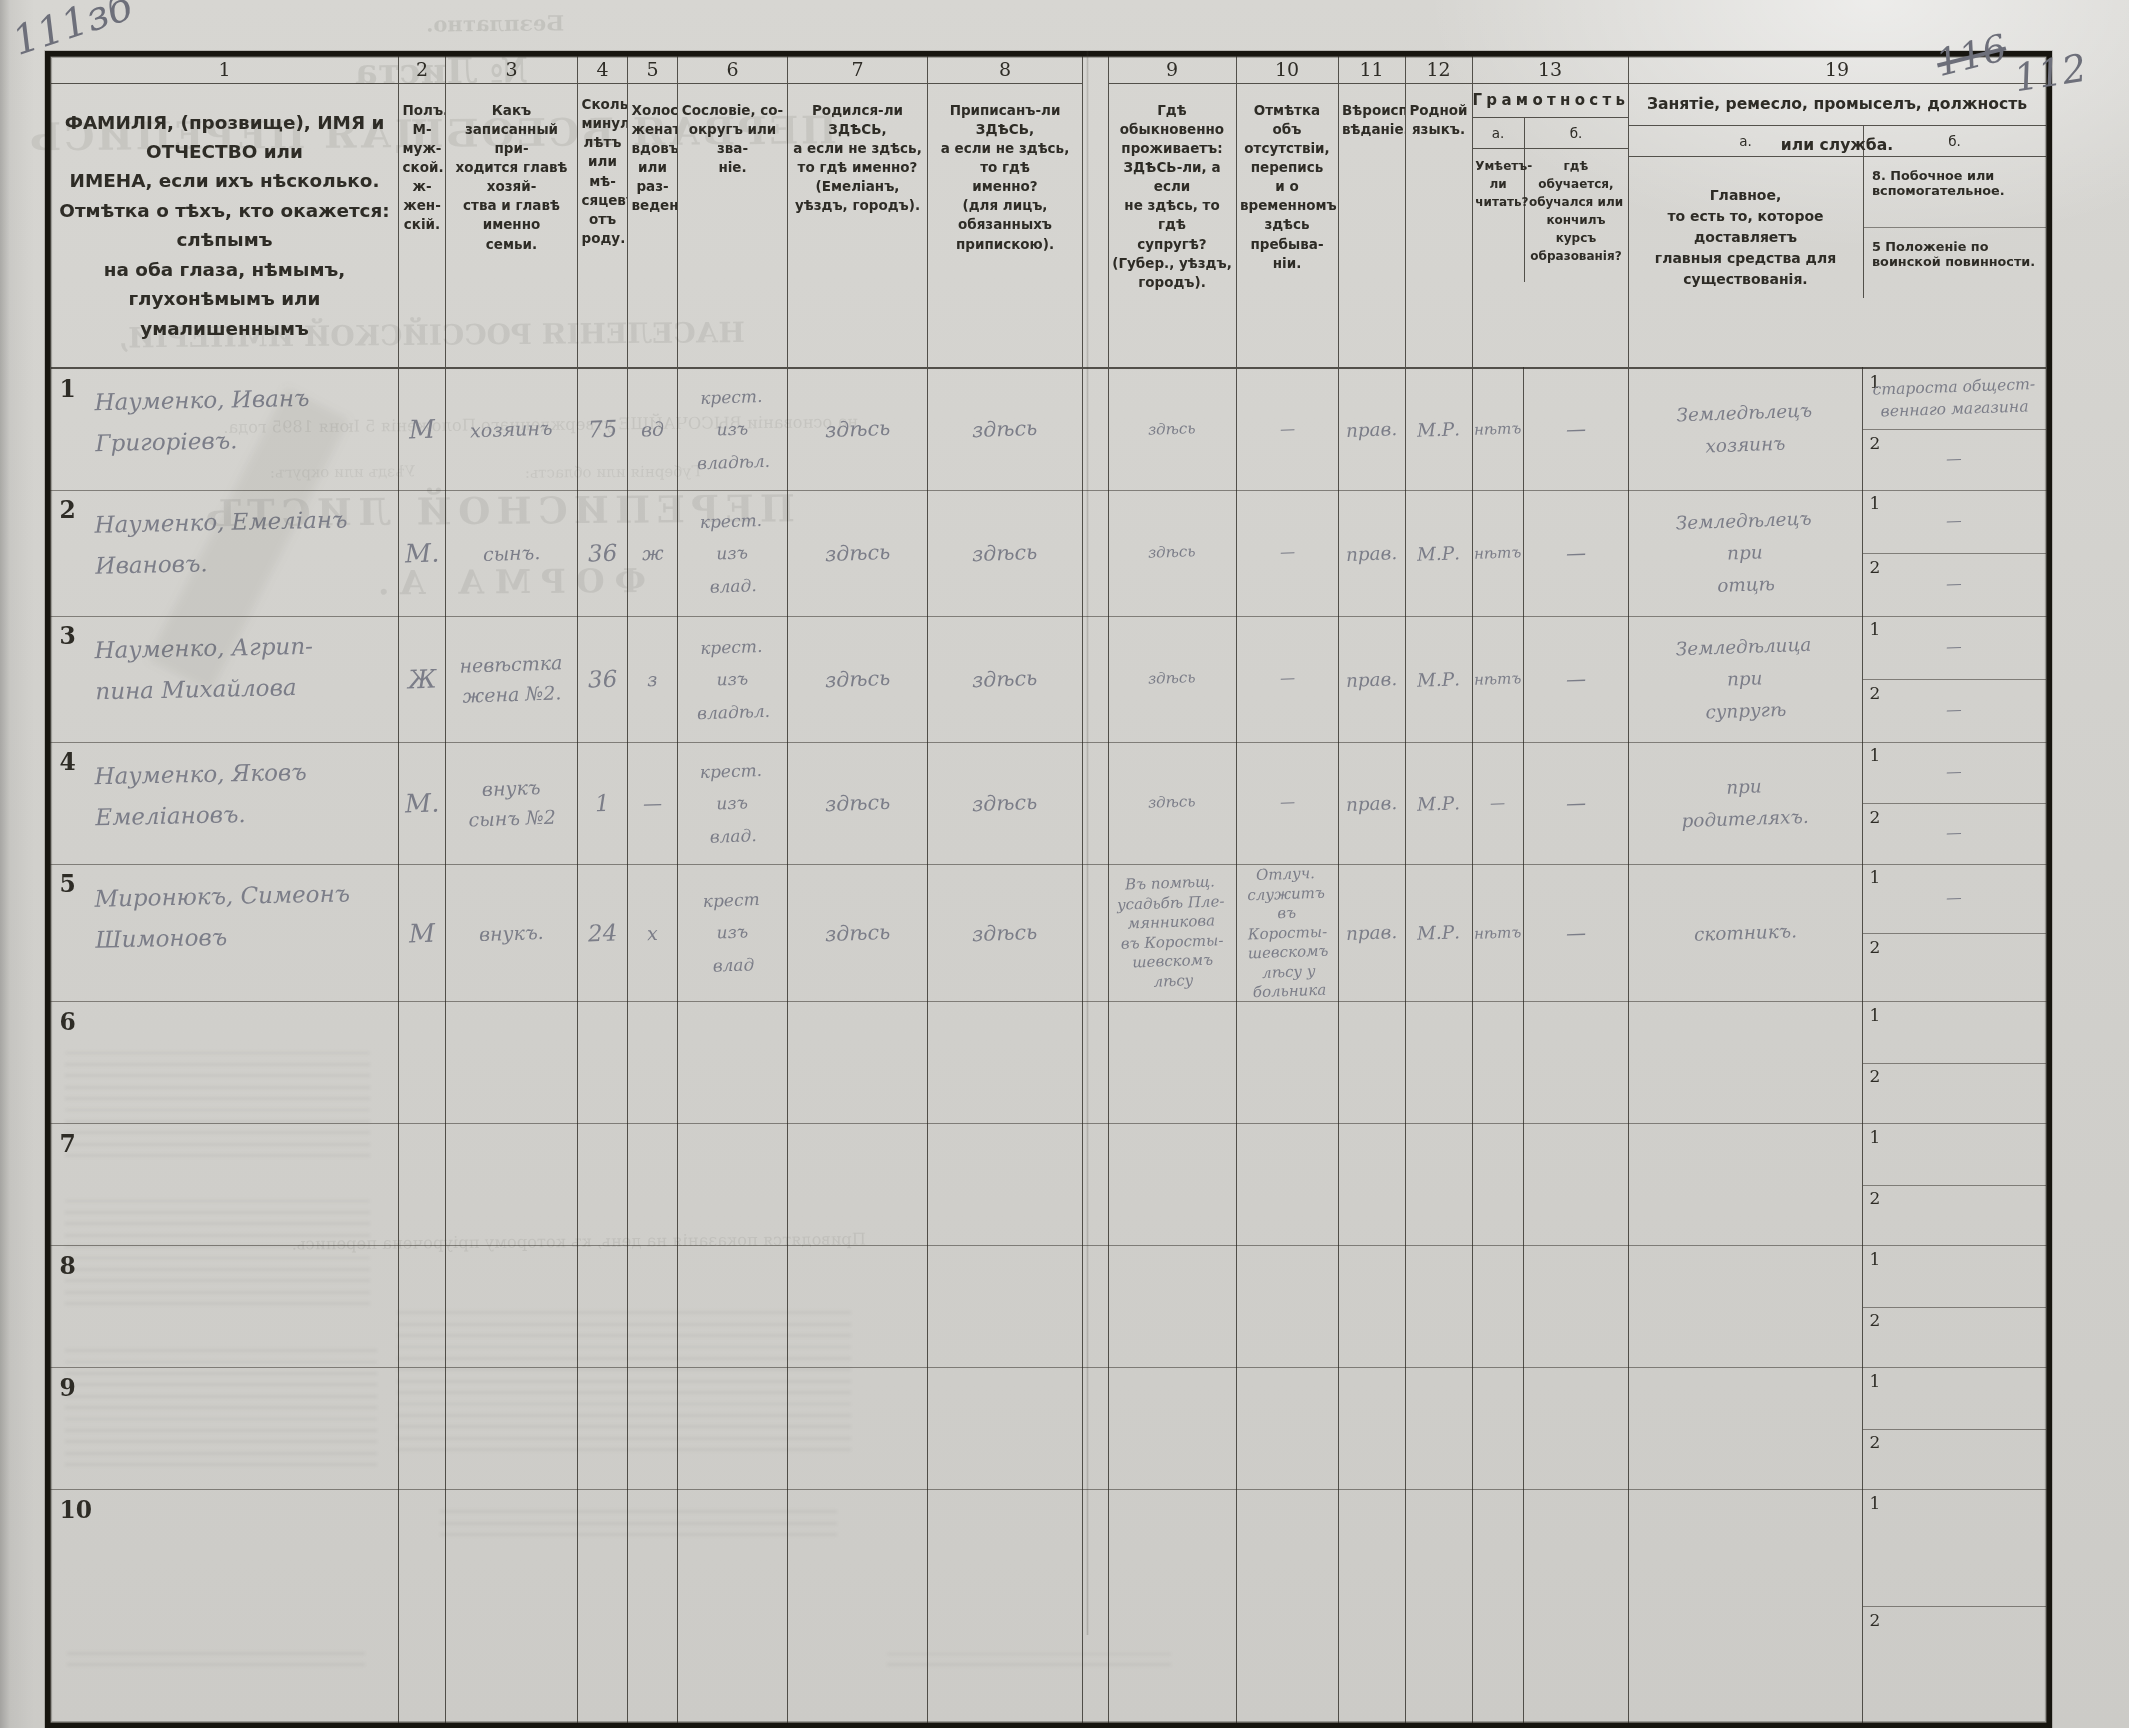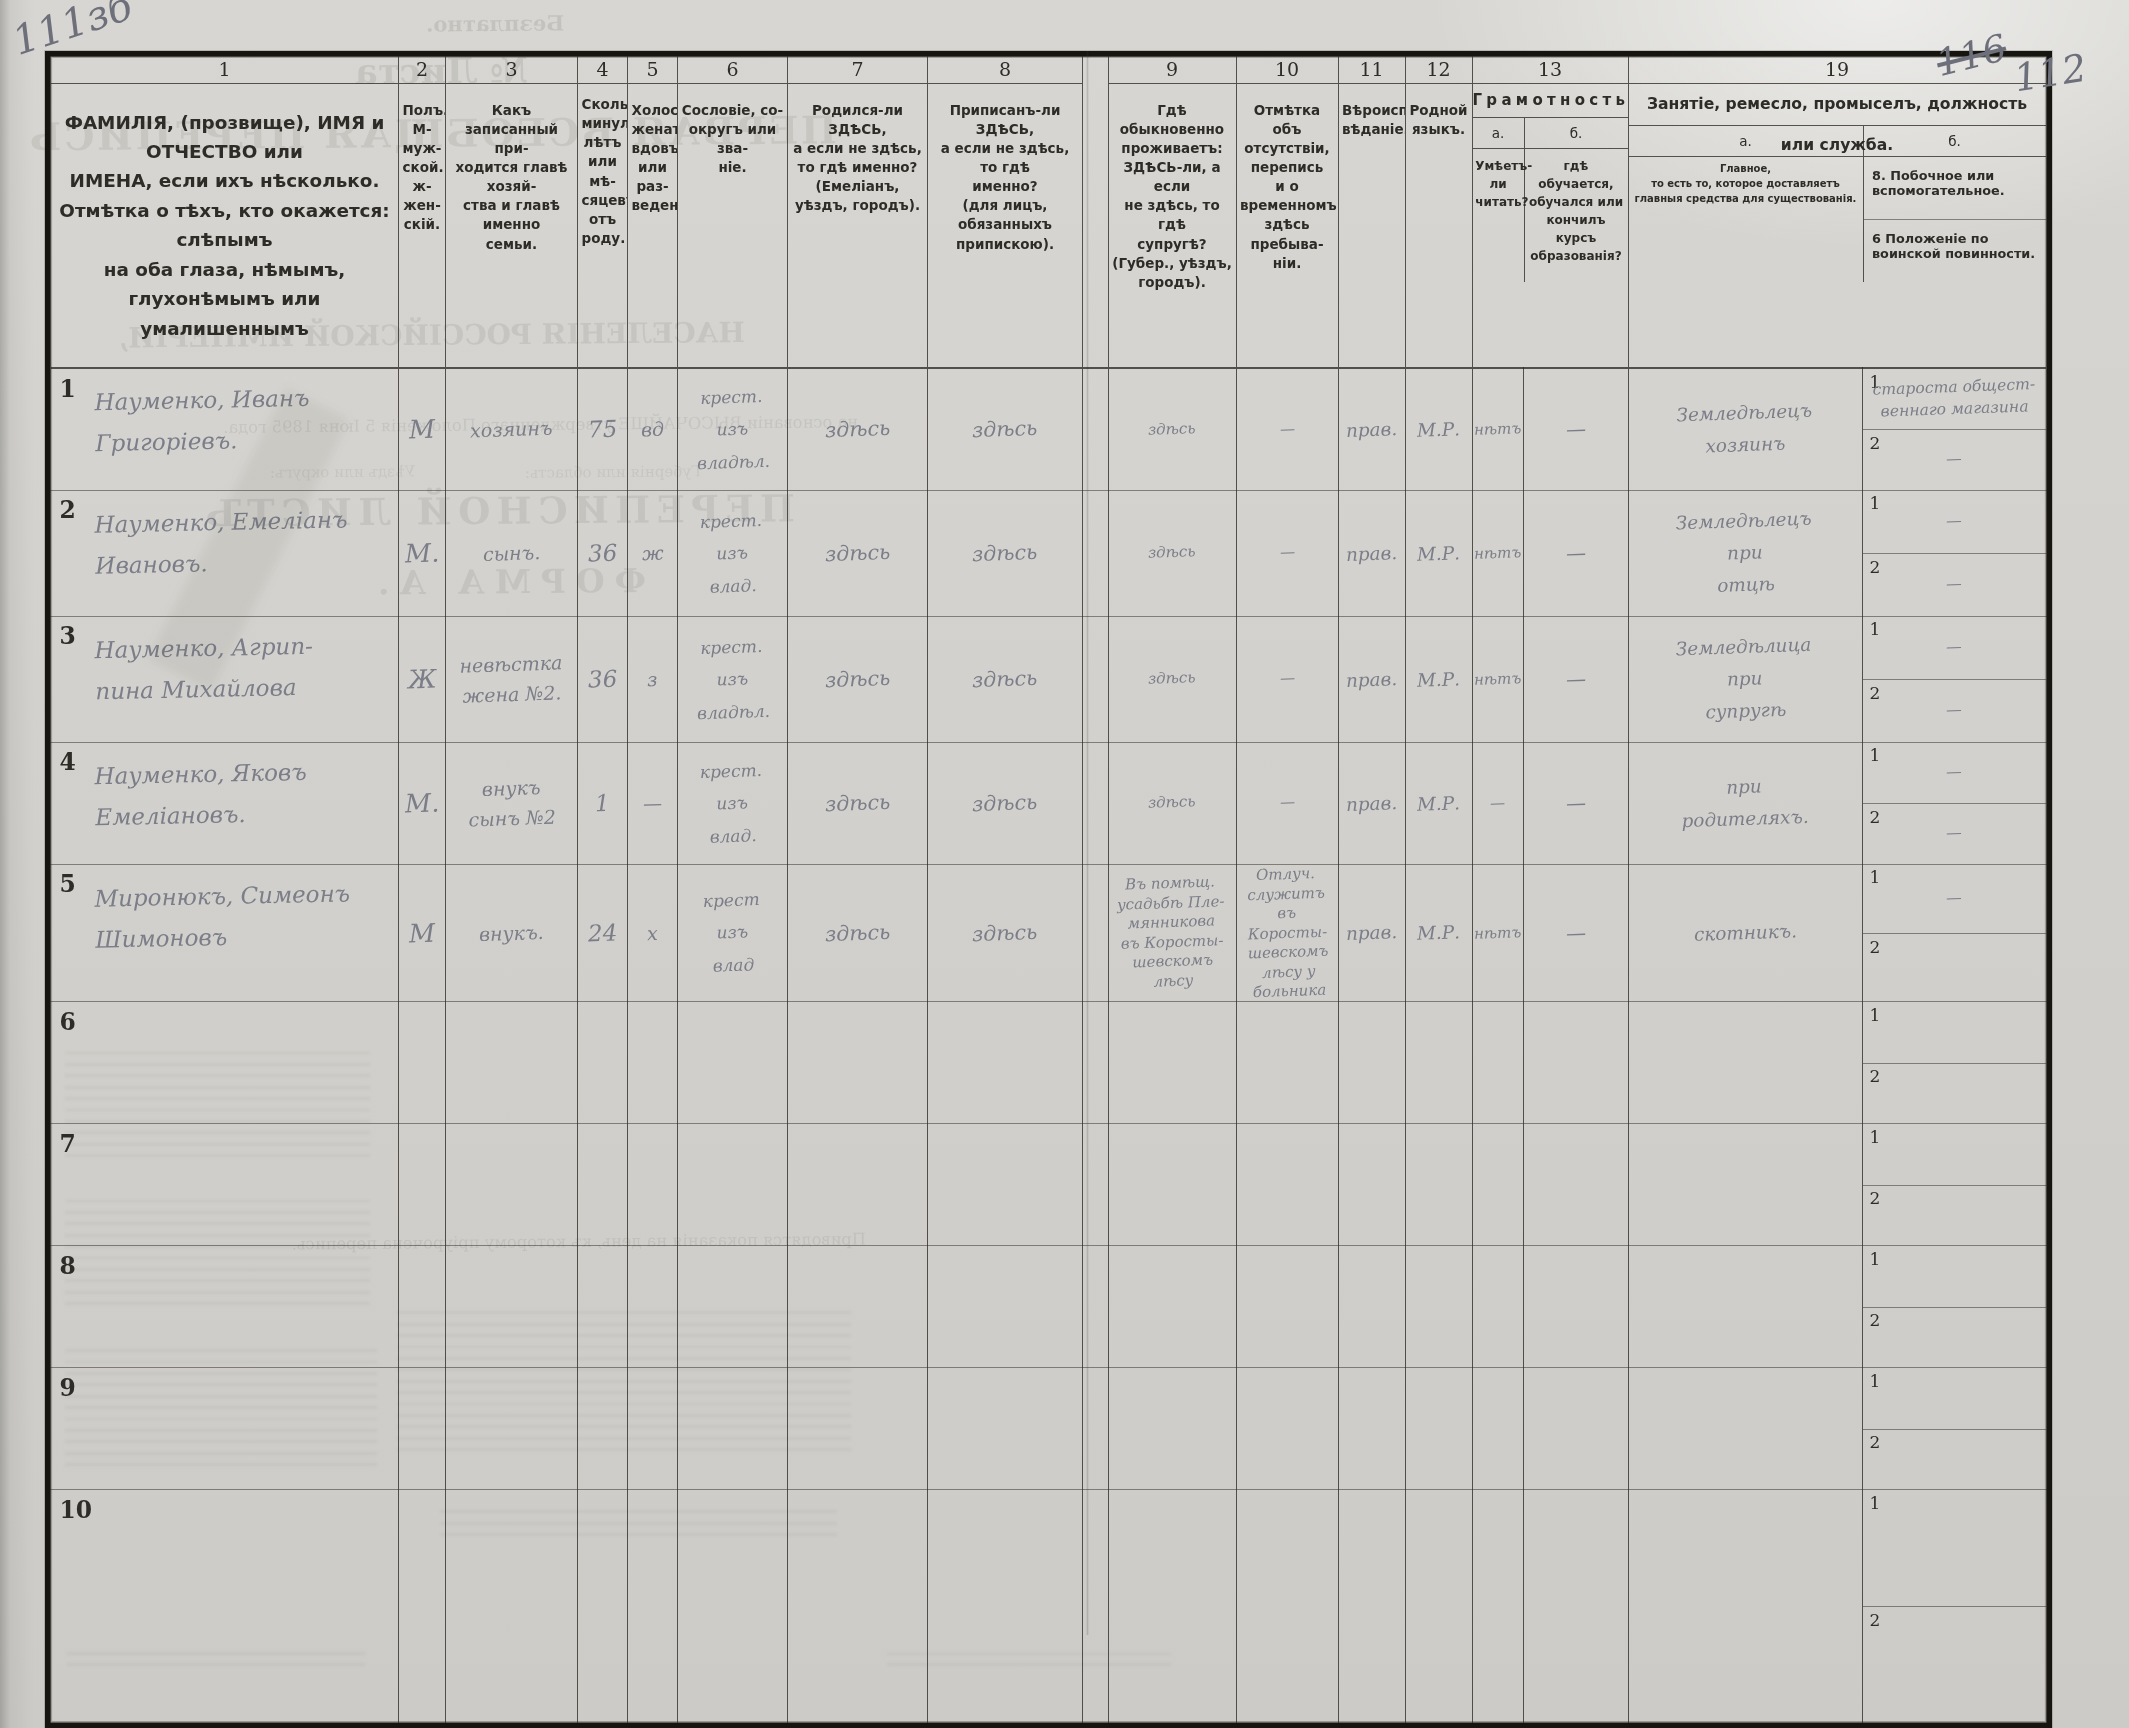--- a/index.html
+++ b/index.html
@@ -65,21 +65,21 @@
   .g{display:flex;flex-direction:column;height:198px;}
   .gtitle{border-bottom:1.4px solid var(--ln);font-weight:bold;}
   .g13 .gtitle{height:33px;line-height:33px;font-size:15px;letter-spacing:4.3px;}
   .g14 .gtitle{height:41px;line-height:41px;font-size:15.6px;}
   .gcols{flex:1;display:flex;}
   .gcol{display:flex;flex-direction:column;}
   .gcol + .gcol{border-left:1.1px solid var(--ln);}
   .w13a{width:51px;} .w13b{flex:1;} .w14a{width:234px;} .w14b{flex:1;}
   .sublabel{height:30px;line-height:30px;border-bottom:1.4px solid var(--ln);font-size:13.5px;}
   .subtxt{flex:1;white-space:pre-line;font-weight:bold;font-size:12px;line-height:1.5;padding:8.5px 2.8px;}
-  .subtxt.big{font-size:10px;padding-top:4px;}
+  .subtxt.big{font-size:14px;padding-top:28px;}
   .bsplit{flex:1;display:flex;flex-direction:column;}
   .bhalf{flex:1;text-align:left;font-weight:bold;font-size:12.8px;padding:11.4px 8.5px;white-space:pre-line;}
   .bhalf + .bhalf{border-top:1.1px solid var(--ln-light);}
   
   tbody tr{height:122px;}
   tbody tr:nth-child(2){height:126px;}
   tbody tr:nth-child(3){height:126px;}
   tbody tr:nth-child(5){height:132px;}
   tbody tr:nth-child(10){height:233px;}
   tbody td{border:1.1px solid var(--ln-light);border-left:1.1px solid var(--ln);border-right:1.1px solid var(--ln);}
@@ -282,21 +282,21 @@
               <div class="gcol w14a">
                 <div class="sublabel">а.</div>
                 <div class="subtxt big">Главное,
 то есть то, которое доставляетъ
 главныя средства для существованія.</div>
               </div>
               <div class="gcol w14b">
                 <div class="sublabel">б.</div>
                 <div class="bsplit">
                   <div class="bhalf">8.  Побочное  или  вспомогательное.</div>
-                  <div class="bhalf">6   Положеніе по воинской повинности.</div>
+                  <div class="bhalf">5   Положеніе по воинской повинности.</div>
                 </div>
               </div>
             </div>
           </div>
         </th>
       </tr>
     </thead>
     <tbody>
           <tr>
       <td class="c-name">

